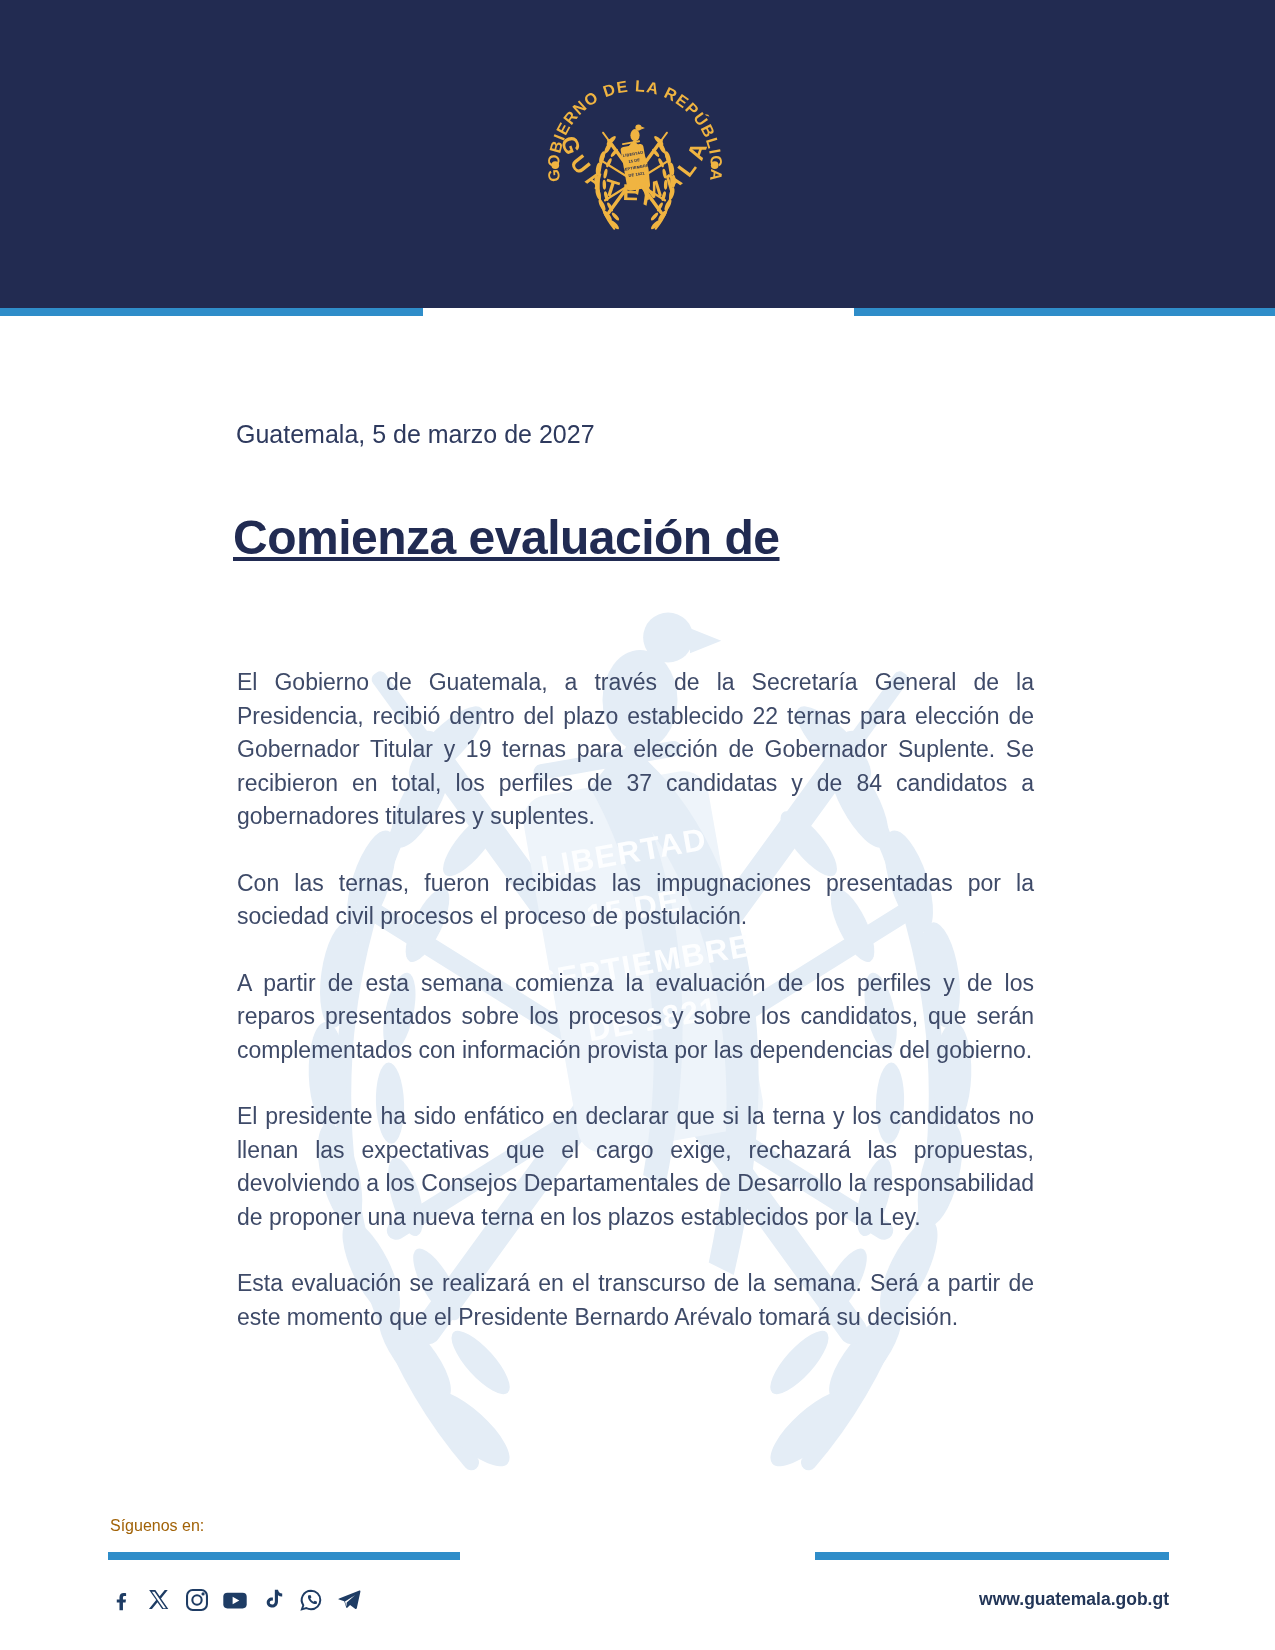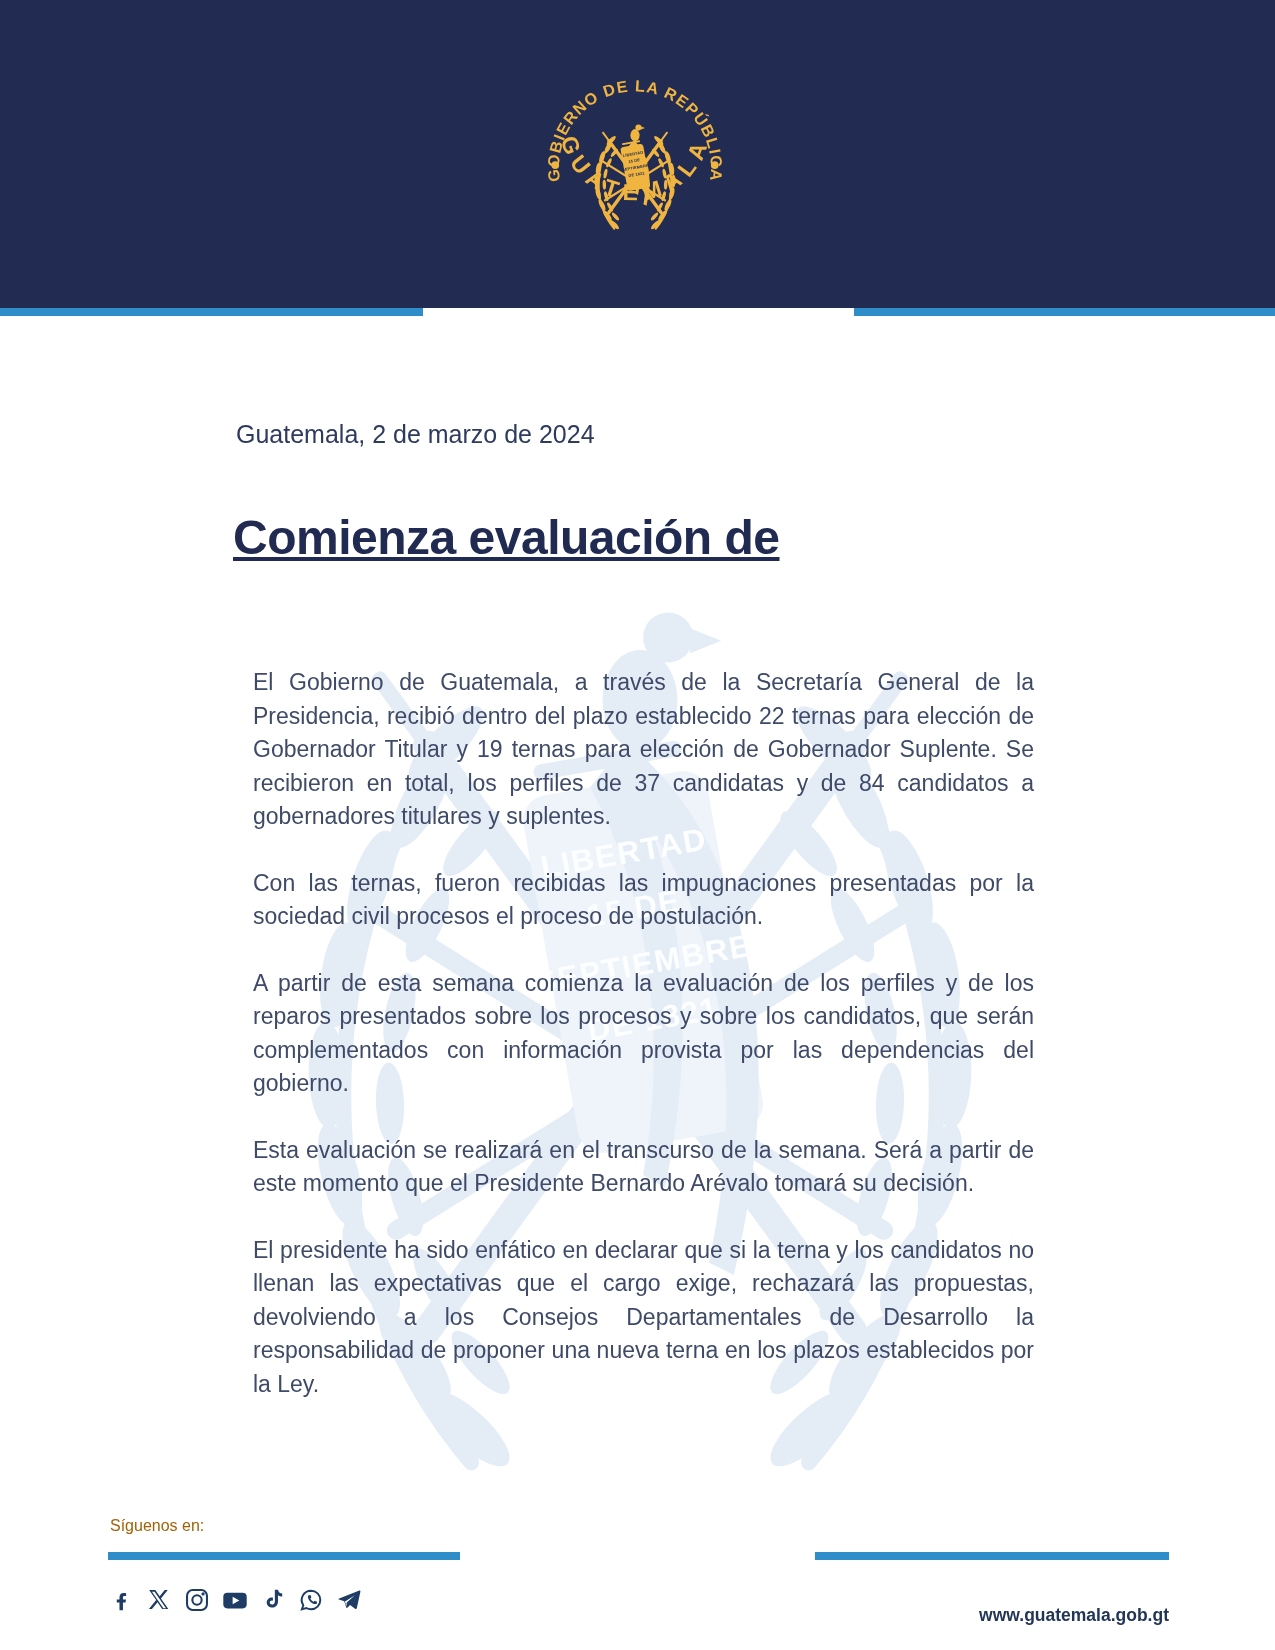--- a/index.html
+++ b/index.html
@@ -34,32 +34,32 @@
 
   
   .content{position:absolute;left:0;top:0;width:1275px;height:1650px;z-index:1;}
   .date-line{position:absolute;left:236px;top:420px;font-size:25px;color:#2E3A5E;}
   .doc-title{
     position:absolute;left:233px;top:511px;width:760px;
     font-size:48px;line-height:54px;font-weight:bold;letter-spacing:-0.5px;color:#212B52;text-decoration:underline;
   }
   .paragraphs{position:absolute;left:237px;top:666px;width:797px;}
   .paragraphs p{
-    margin:0 0 33px 16px;font-size:23px;line-height:33.5px;color:#3E4A68;
+    margin:0 0 33px 0;font-size:23px;line-height:33.5px;color:#3E4A68;
     text-align:justify;
   }
 
   
   .footer-bar-left{position:absolute;left:108px;top:1552px;width:352px;height:8px;background:#2F8DC9;}
   .footer-bar-right{position:absolute;left:815px;top:1552px;width:354px;height:8px;background:#2F8DC9;}
   .follow-label{position:absolute;left:110px;top:1517px;font-size:16px;color:#a16207;}
   .social-row{position:absolute;left:108px;top:1587px;display:flex;gap:12px;align-items:center;color:#1E3C64;}
   .social-row .icon{width:26px;height:26px;display:inline-flex;cursor:pointer;}
   .social-row svg{width:26px;height:26px;display:block;}
-  .website{position:absolute;right:106px;top:1589px;font-size:17.5px;font-weight:bold;color:#223557;margin-top:16px;}
+  .website{position:absolute;right:106px;top:1589px;font-size:17.5px;font-weight:bold;color:#223557;}
 </style>
 </head>
 <body>
 
 <div class="page">
 
   <svg width="0" height="0" style="position:absolute" aria-hidden="true">
     <defs>
       <g id="laurel" fill="currentColor">
         <path d="M96,308 C48,252 40,160 84,84" fill="none" stroke="currentColor" stroke-width="5" stroke-linecap="round"></path>
@@ -136,32 +136,32 @@
     <g class="scroll-text-g" transform="rotate(-10 150 148)">
       <text x="151" y="116">LIBERTAD</text>
       <text x="151" y="134">15 DE</text>
       <text x="151" y="152">SEPTIEMBRE</text>
       <text x="151" y="170">DE 1821</text>
     </g>
   </svg>
 
   <div class="content">
 
-    <div class="date-line">Guatemala, 2 de marzo de 2024</div>
+    <div class="date-line">Guatemala, 5 de marzo de 2027</div>
 
     <div class="doc-title">
       <div>Comienza evaluación de</div>
     </div>
 
     <div class="paragraphs">
       <p>El Gobierno de Guatemala, a través de la Secretaría General de la Presidencia, recibió dentro del plazo establecido 22 ternas para elección de Gobernador Titular y 19 ternas para elección de Gobernador Suplente. Se recibieron en total, los perfiles de 37 candidatas y de 84 candidatos a gobernadores titulares y suplentes.</p>
       <p>Con las ternas, fueron recibidas las impugnaciones presentadas por la sociedad civil procesos el proceso de postulación.</p>
       <p>A partir de esta semana comienza la evaluación de los perfiles y de los reparos presentados sobre los procesos y sobre los candidatos, que serán complementados con información provista por las dependencias del gobierno.</p>
+      <p>El presidente ha sido enfático en declarar que si la terna y los candidatos no llenan las expectativas que el cargo exige, rechazará las propuestas, devolviendo a los Consejos Departamentales de Desarrollo la responsabilidad de proponer una nueva terna en los plazos establecidos por la Ley.</p>
       <p>Esta evaluación se realizará en el transcurso de la semana. Será a partir de este momento que el Presidente Bernardo Arévalo tomará su decisión.</p>
-      <p>El presidente ha sido enfático en declarar que si la terna y los candidatos no llenan las expectativas que el cargo exige, rechazará las propuestas, devolviendo a los Consejos Departamentales de Desarrollo la responsabilidad de proponer una nueva terna en los plazos establecidos por la Ley.</p>
     </div>
 
     <div class="footer-bar-left"></div>
     <div class="footer-bar-right"></div>
 
     <div class="follow-label">Síguenos en:</div>
 
     <div class="social-row">
       <span class="icon">
         <svg viewBox="0 0 24 24" fill="currentColor">

